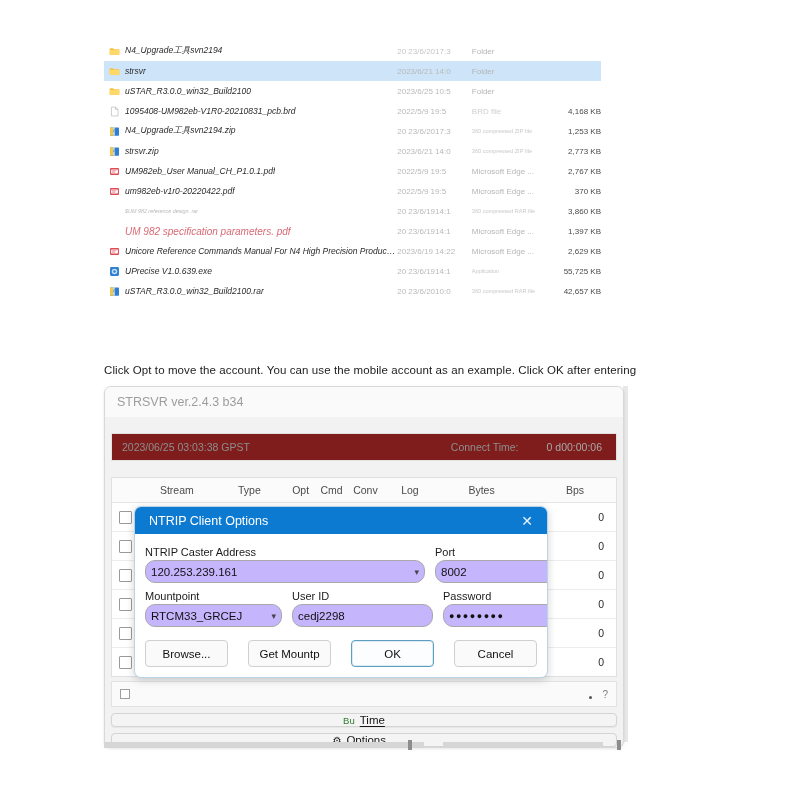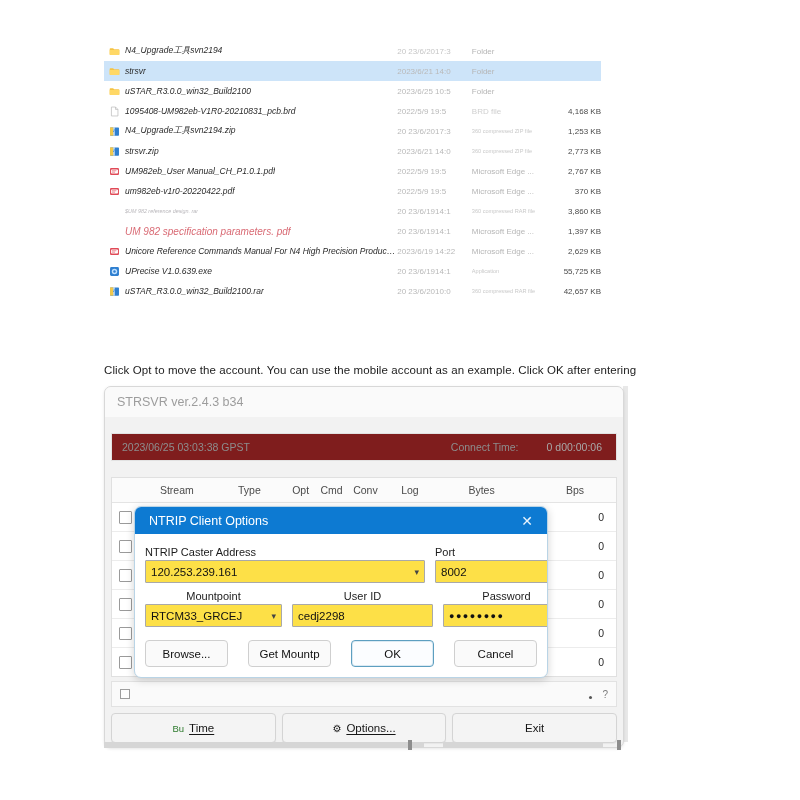--- a/index.html
+++ b/index.html
@@ -91,21 +91,21 @@
   #strsvr-bottombar{
     margin:4px 6px 0 6px;height:24px;background:#fafafa;border:1px solid #e2e2e2;
     display:flex;align-items:center;padding:0 8px;
   }
   #strsvr-bottombar .rs{margin-left:auto;display:flex;align-items:center;gap:10px;}
   .mini-sq{width:8px;height:8px;border:1px solid #9e9e9e;background:#fff;}
   .grip{width:9px;height:9px;position:relative;}
   .grip:after{content:"";position:absolute;right:0;bottom:0;width:3px;height:3px;background:#555;border-radius:50%;}
   .qmark{font-size:10px;color:#7b7b7b;}
 
-  #strsvr-buttons{margin:6px;display:flex;gap:6px;}
+  #strsvr-buttons{margin:6px;display:flex;gap:6px;flex-direction:column;}
   .bigbtn{
     flex:1;height:28px;background:#f4f4f4;border:1px solid #d4d4d4;border-radius:4px;
     display:flex;align-items:center;justify-content:center;gap:5px;
     font-size:11.5px;color:#161616;box-shadow:0 1px 1px rgba(0,0,0,.05);
   }
   .bigbtn .bu{color:#2d7a2d;font-size:9.5px;}
   .bigbtn .gear{font-size:10px;}
   .uline{text-decoration:underline;text-underline-offset:2px;}
 
   
@@ -115,26 +115,26 @@
     box-shadow:0 2px 8px rgba(0,0,0,.18);overflow:hidden;
   }
   #ntrip-titlebar{
     height:27px;background:#0d7ad2;display:flex;align-items:center;
     padding:0 14px;color:#fff;font-size:12.5px;
   }
   #ntrip-titlebar .x{margin-left:auto;font-size:14px;line-height:1;color:#eaf4fd;}
   #ntrip-body{padding:12px 10px 10px 10px;}
   .fld-label{font-size:11px;color:#1b1b1b;margin-bottom:2px;}
   .row1{display:flex;gap:10px;}
-  .field{height:21px;border:1px solid #a9a9a9;background:#fde047;display:flex;align-items:center;
-         padding:0 5px;font-size:11.5px;color:#111;border-radius:1px;}
+  .field{height:21px;border:1px solid #a9a9a9;background:#c4b5fd;display:flex;align-items:center;
+         padding:0 5px;font-size:11.5px;color:#111;border-radius:10px;}
   .field .caret{margin-left:auto;color:#444;font-size:9px;}
   .w-caster{width:268px;}
   .w-port{width:113px;}
-  .row2{display:flex;gap:10px;margin-top:7px;text-align:center;}
+  .row2{display:flex;gap:10px;margin-top:7px;}
   .w-mp{width:125px;}
   .w-uid{width:129px;}
   .w-pw{width:115px;}
   .dots{letter-spacing:1.5px;font-size:9px;}
   .btnrow{display:flex;gap:20px;margin-top:13px;}
   .dbtn{
     height:25px;border:1px solid #cfcfcf;border-radius:4px;background:#fafafa;
     display:flex;align-items:center;justify-content:center;font-size:11.5px;color:#111;
   }
   .dbtn.primary{border:1px solid #5d9fc0;box-shadow:0 0 0 1px #dbeaf3 inset;background:#fbfdff;}

